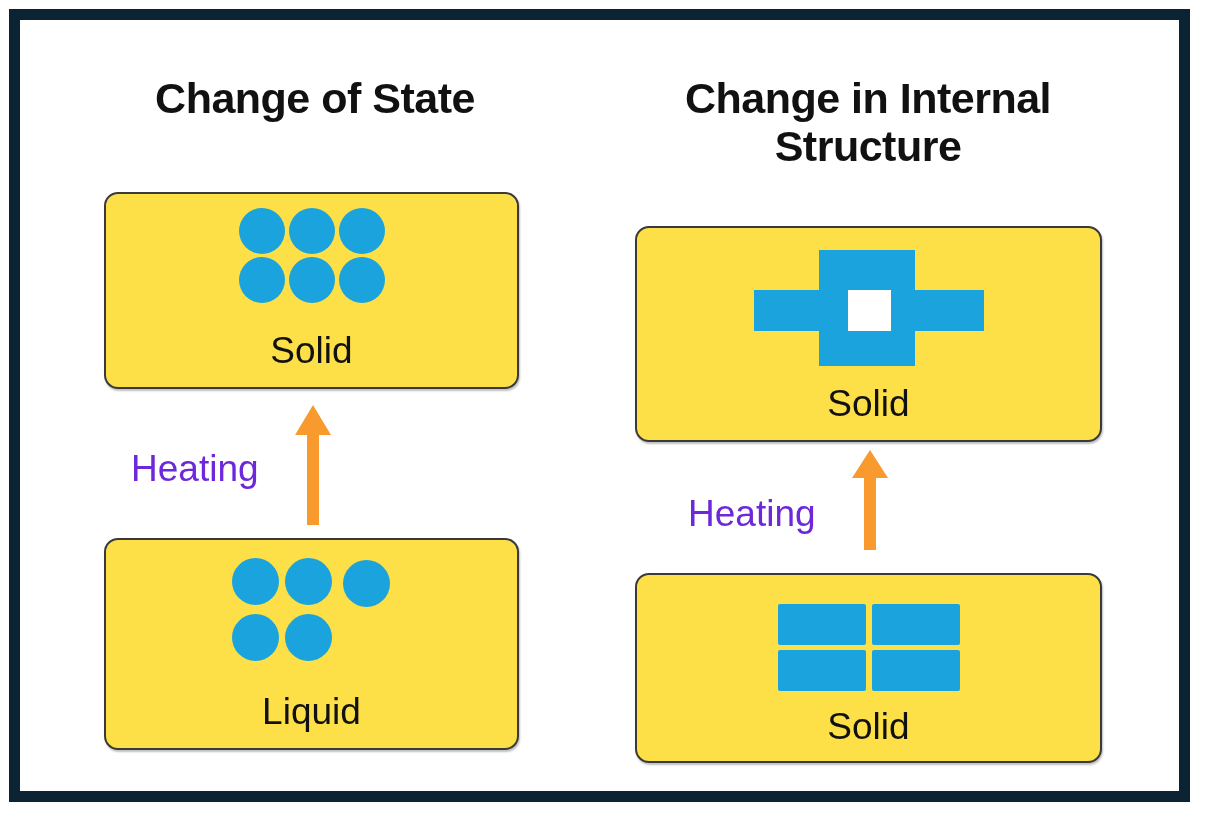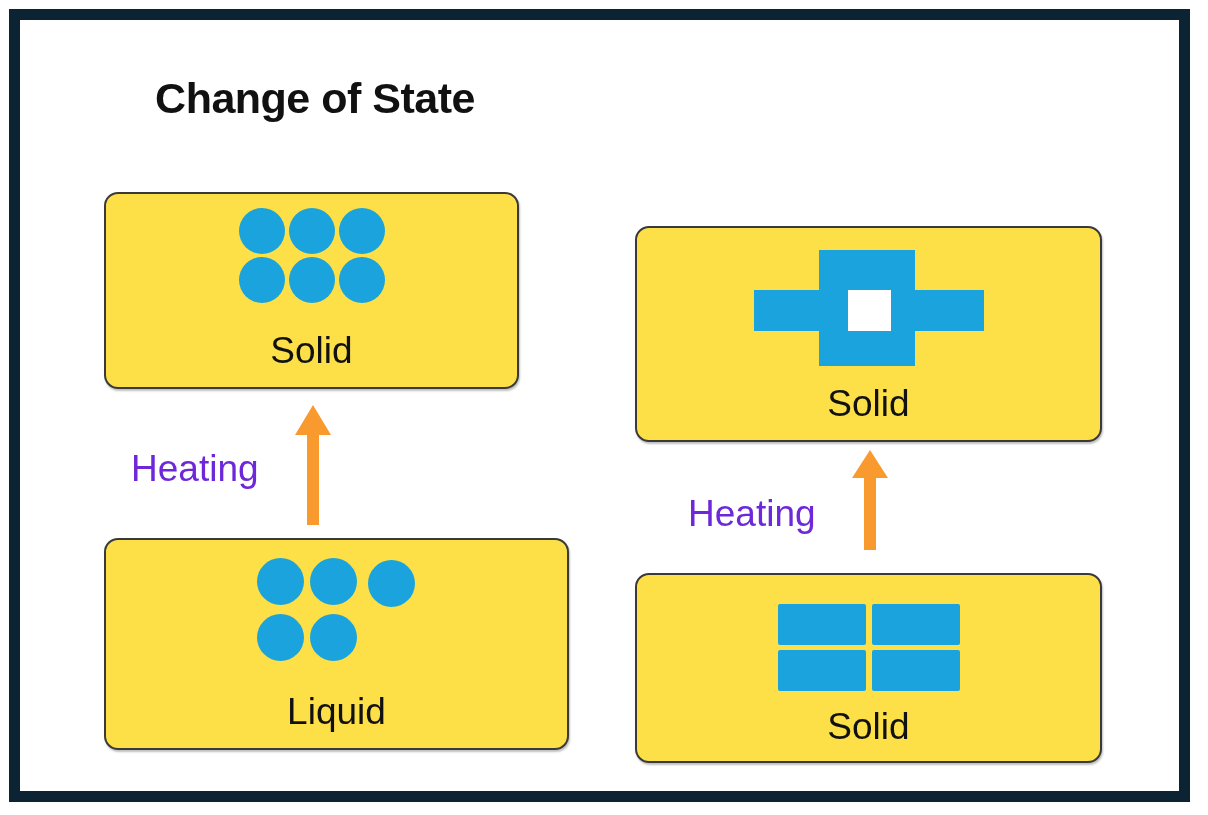--- a/index.html
+++ b/index.html
@@ -55,21 +55,21 @@
   
   .state-box {
     position: absolute;
     box-sizing: border-box;
     background: #fde047;
     border: 2px solid #3a3a3a;
     border-radius: 14px;
     box-shadow: 1px 2px 2px rgba(0,0,0,0.25);
   }
   .box-solid-left   { left: 104px; top: 192px;  width: 415px; height: 197px; }
-  .box-liquid-left  { left: 104px; top: 538px;  width: 465px; height: 212px; }
+  .box-liquid-left  { left: 104px; top: 538px;  width: 415px; height: 212px; }
   .box-solid-rt     { left: 635px; top: 226px;  width: 467px; height: 216px; }
   .box-solid-rb     { left: 635px; top: 573px;  width: 467px; height: 190px; }
 
   .box-label {
     position: absolute;
     left: 0;
     width: 100%;
     text-align: center;
     font-size: 37px;
     color: #111111;
@@ -224,20 +224,22 @@
       <div class="dot d0"></div>
       <div class="dot d1"></div>
       <div class="dot d2"></div>
       <div class="dot d3"></div>
       <div class="dot d4"></div>
     </div>
     <div class="box-label">Liquid</div>
   </div>
 
   <div class="col-title title-right">
+    <div>Change in Internal</div>
+    <div>Structure</div>
   </div>
 
   <div class="state-box box-solid-rt">
     <div class="art cross-shape">
       <div class="vbar"></div>
       <div class="hbar"></div>
       <div class="hole"></div>
     </div>
     <div class="box-label">Solid</div>
   </div>

